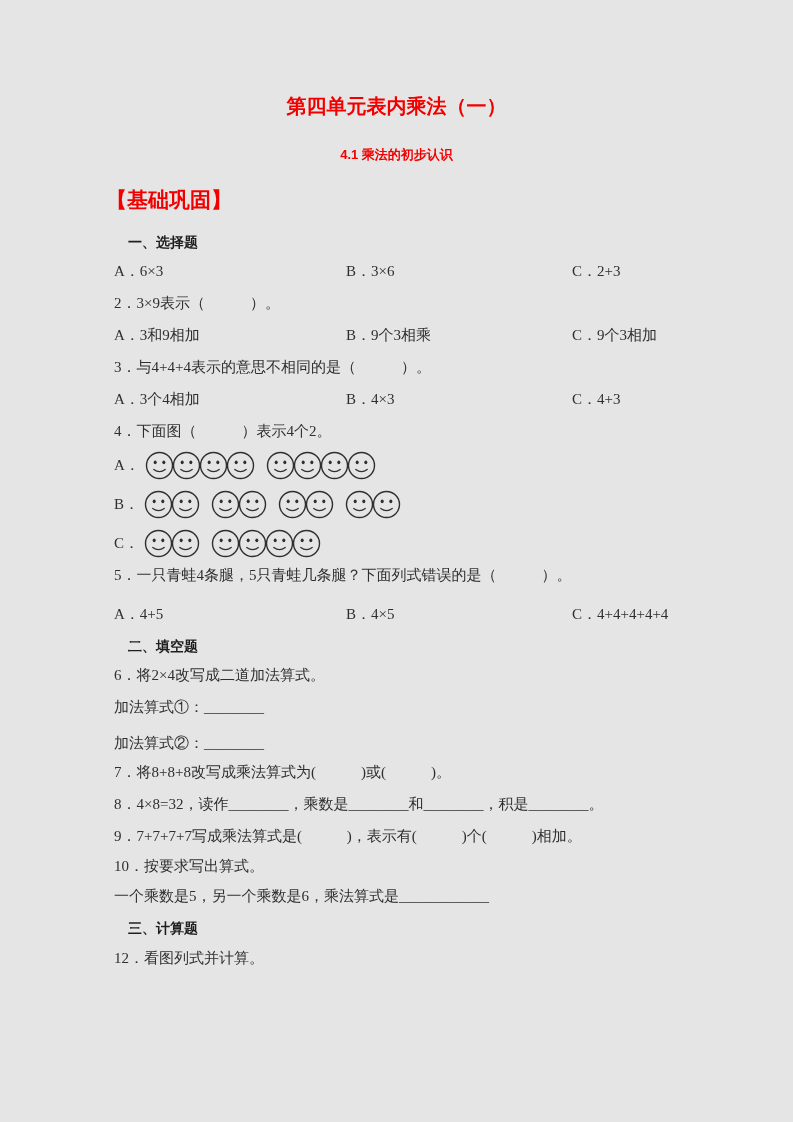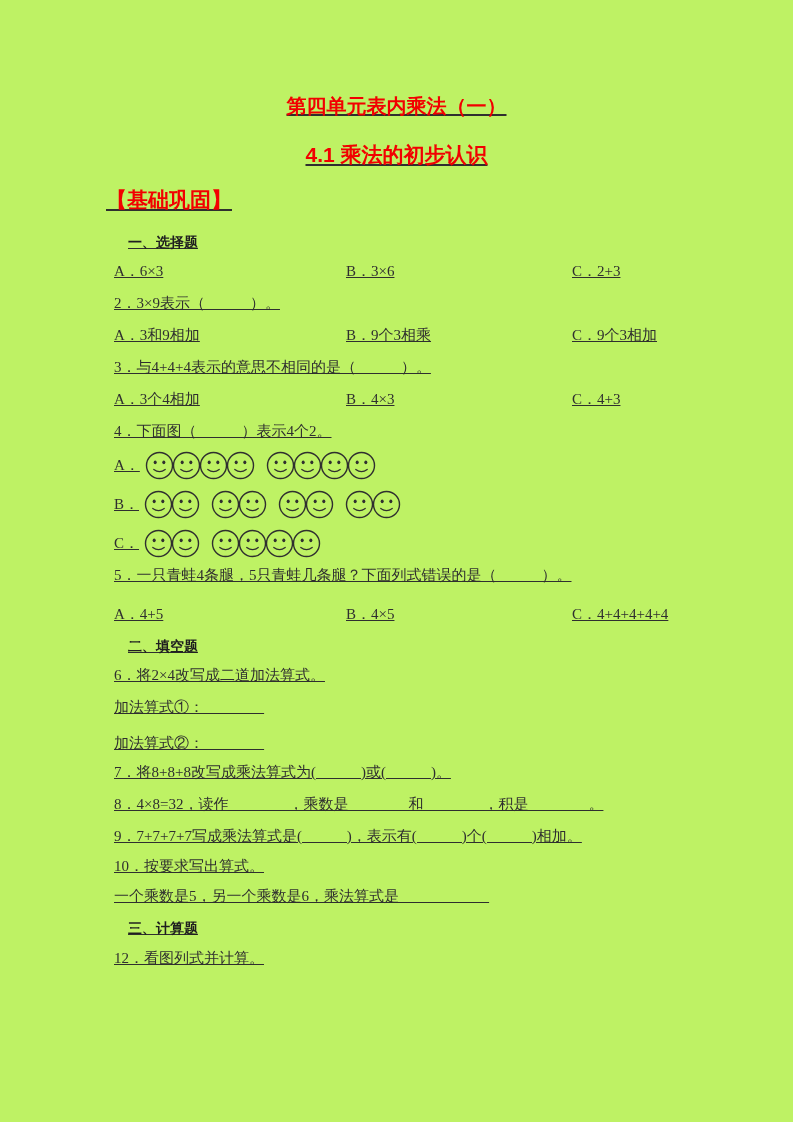--- a/index.html
+++ b/index.html
@@ -1,27 +1,27 @@
 <!DOCTYPE html>
 <html><head>
 <meta charset="utf-8">
 <style>
   * { margin:0; padding:0; box-sizing:border-box; }
   html,body { background:#ffffff; }
   .page {
-    width:793px; height:1122px; background:#bef264; position:relative; overflow:hidden;
+    width:793px; height:1122px; background:#e5e5e5; position:relative; overflow:hidden;
     font-family:"Liberation Serif","DejaVu Serif",serif;
-    color:#2f2f2f; font-size:15px; padding-top:94px;text-decoration:underline;
+    color:#2f2f2f; font-size:15px; padding-top:94px;
   }
   .title {
     text-align:center; color:#f20000; font-size:20px; font-weight:bold;
     line-height:24px; font-family:"Liberation Sans","DejaVu Sans",sans-serif;
   }
   .subtitle {
-    margin-top:26px; text-align:center; color:#f20000; font-size:21px; font-weight:bold;
+    margin-top:26px; text-align:center; color:#f20000; font-size:13px; font-weight:bold;
     line-height:22px; font-family:"Liberation Sans","DejaVu Sans",sans-serif;
   }
   .badge {
     margin-top:22px; margin-left:106px; color:#f20000; font-size:21px; font-weight:bold;
     line-height:24px; font-family:"Liberation Sans","DejaVu Sans",sans-serif;
   }
   .sec-header {
     margin-left:128px; font-weight:bold; font-size:14px; color:#1f1f1f;
     line-height:16px; margin-bottom:13px;
     font-family:"Liberation Sans","DejaVu Sans",sans-serif;

